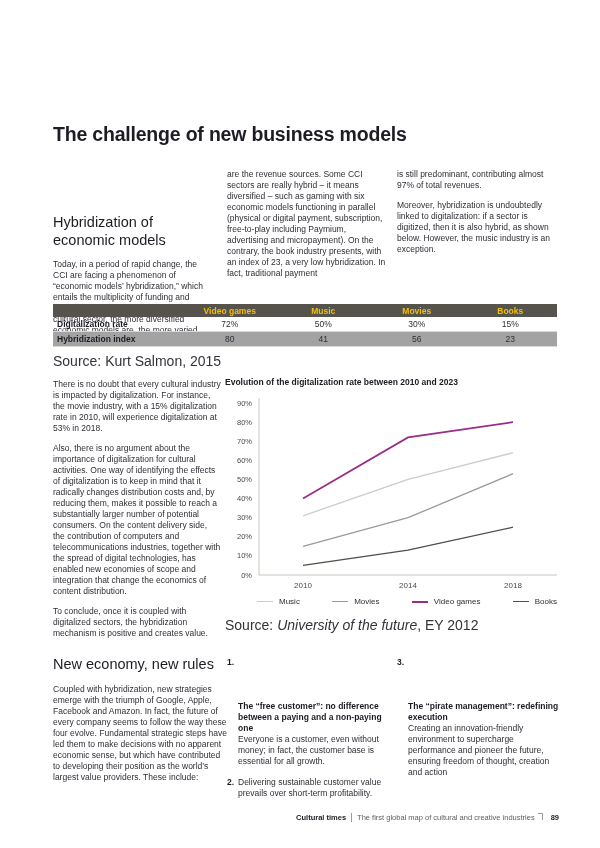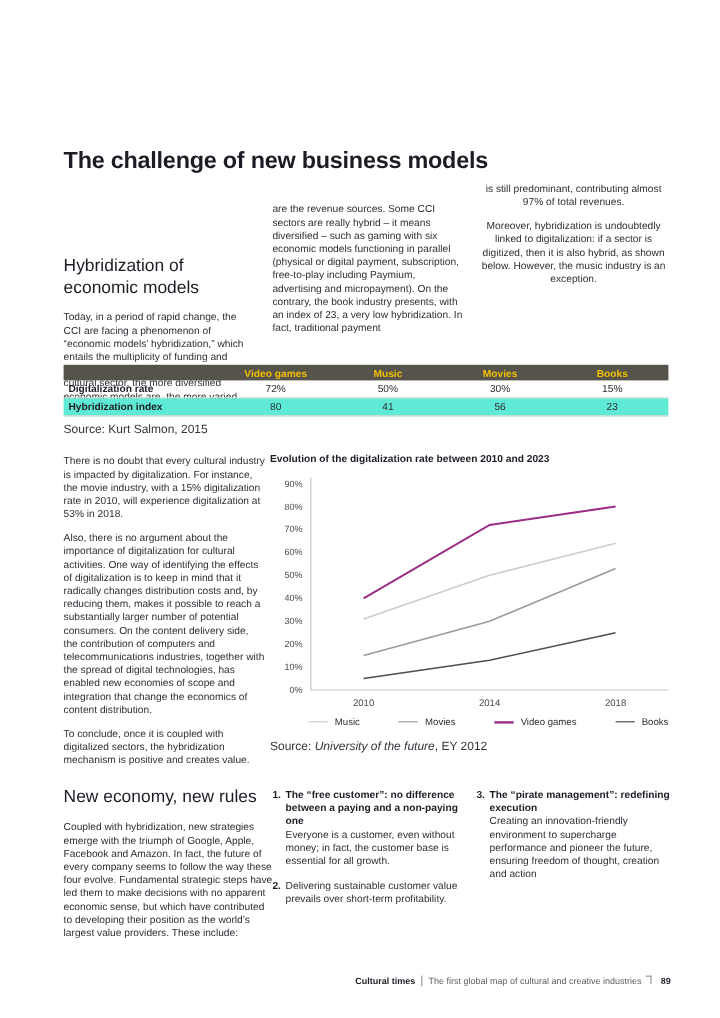--- a/index.html
+++ b/index.html
@@ -11,52 +11,52 @@
   .title {
     position:absolute; left:53px; top:123px; width:480px;
     font-size:19.5px; font-weight:bold; color:#1C1C24; letter-spacing:-0.2px;
   }
   h2.sec-head {
     font-size:14.5px; font-weight:normal; color:#1C1C24; line-height:18px; margin-bottom:10px;
   }
   .col p { font-size:8.5px; line-height:11px; margin-bottom:9px; color:#2E2E36; }
   .sec1-col1 { position:absolute; left:53px; top:165px; width:150px;margin-top:48px; }
   .sec1-col2 { position:absolute; left:227px; top:169px; width:162px; }
-  .sec1-col3 { position:absolute; left:397px; top:152px; width:162px;text-align:center; }
+  .sec1-col3 { position:absolute; left:397px; top:169px; width:162px; }
   .analysis  { position:absolute; left:53px;  top:379px; width:168px; }
 
   
   .tbl { position:absolute; left:53px; top:304px; width:504px; font-size:8.5px; }
   .tr { display:flex; align-items:center; height:15px; border-bottom:1px solid #DADAD4; }
   .tr.head { height:13px; border-bottom:none; }
   .tc-label { width:130px; padding-left:4px; font-weight:bold; color:#1C1C24; }
   .tc { flex:1; text-align:center; }
-  .tr.alt { background:#5eead4; }
-  .src { font-size:10px; color:#33333B; }
+  .tr.alt { background:#a3a3a3; }
+  .src { font-size:14px; color:#33333B; }
   .tbl-src { position:absolute; left:53px; top:353px; }
 
   
   .chart { position:absolute; left:225px; top:377px; width:335px; }
   .chart-title { font-size:8.5px; font-weight:bold; color:#1C1C24; margin-bottom:6px; }
   .chart svg { display:block; }
   .legend { display:flex; justify-content:space-between; width:300px; margin:4px 0 0 32px; font-size:8px; color:#2E2E36; }
   .leg-item { display:flex; align-items:center; gap:6px; }
   .leg-swatch { display:inline-block; width:16px; height:0; border-top:1.5px solid #999; }
   .chart-src { margin-top:11px; }
   .it { font-style:italic; }
 
   
   .sec2-head { position:absolute; left:53px; top:655px; width:200px; }
   .sec2-intro { position:absolute; left:53px; top:684px; width:174px; font-size:8.5px; line-height:11px; }
   .list-col { position:absolute; top:657px; width:165px; font-size:8.5px; line-height:11px; }
   #list-a { left:227px; }
   #list-b { left:397px; }
   .item { display:flex; margin-bottom:10px; }
   .item .num { font-weight:bold; width:11px; flex:none; color:#1C1C24; }
-  .item .tt { display:block; font-weight:bold; color:#1C1C24; }
+  .item .tt { display:block; font-weight:bold; color:#1C1C24;margin-top:44px; }
 
   
   .footer { position:absolute; right:41px; top:813px; display:flex; align-items:center; font-size:7.5px; color:#2A2A32; }
   .footer .brand { font-weight:bold; color:#1C1C24; }
   .footer .sep { width:1px; height:9px; background:#9A9A96; margin:0 5px; }
   .footer .sub { color:#5E5E64; }
   .footer .corner { width:5px; height:7px; border-top:1px solid #9A9A96; border-right:1px solid #9A9A96; margin-left:3px; align-self:flex-start; }
   .footer .pagenum { font-weight:bold; margin-left:8px; color:#1C1C24; }
 </style>
 </head>

